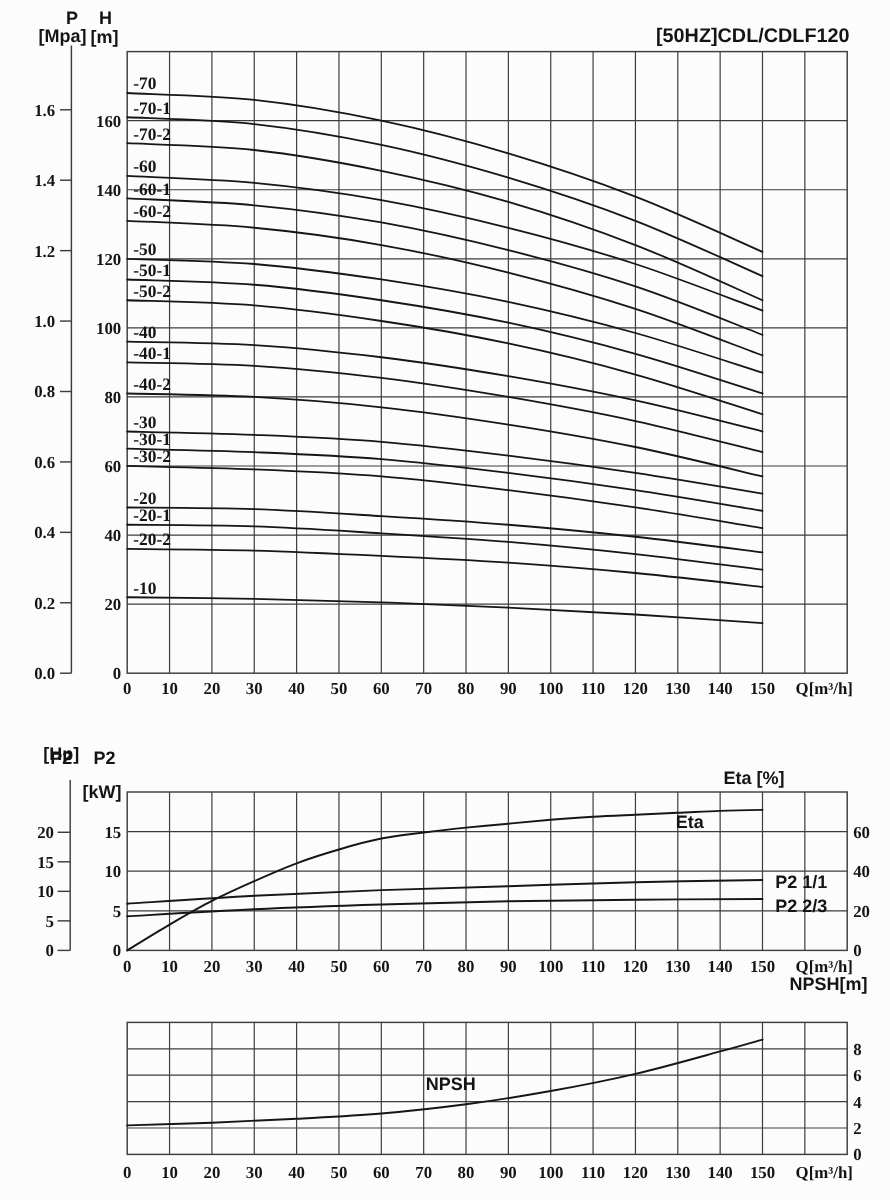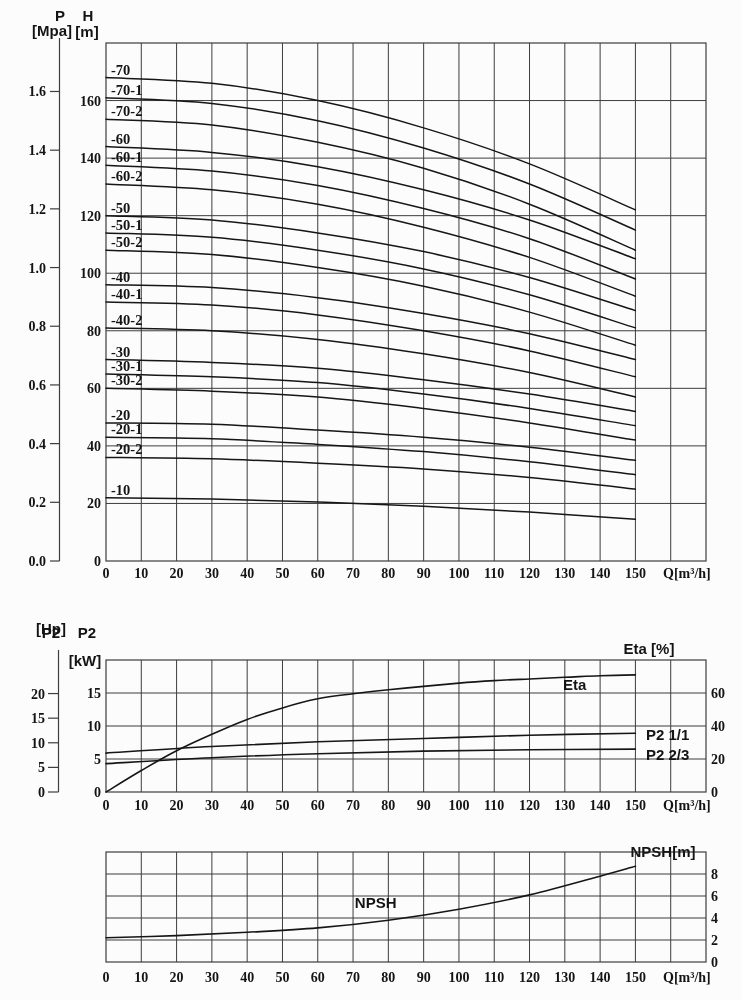--- a/index.html
+++ b/index.html
@@ -234,26 +234,27 @@
         <text x="711" y="967" class="tick" text-anchor="start">0</text>
         <text x="711" y="945" class="tick" text-anchor="start">2</text>
         <text x="711" y="923" class="tick" text-anchor="start">4</text>
         <text x="711" y="901" class="tick" text-anchor="start">6</text>
         <text x="711" y="879" class="tick" text-anchor="start">8</text>
         <path d="M 106.0 937.8 C 117.8 937.4, 153.1 936.5, 176.6 935.6 C 200.1 934.7, 223.6 933.6, 247.2 932.3 C 270.7 931.0, 294.2 929.9, 317.8 927.9 C 341.3 925.9, 364.8 923.3, 388.4 920.2 C 411.9 917.1, 435.4 913.4, 458.9 909.2 C 482.5 905.0, 506.0 900.4, 529.5 894.9 C 553.1 889.4, 582.5 881.0, 600.1 876.2 C 617.8 871.4, 629.5 867.9, 635.4 866.3" fill="none" stroke="#161616" stroke-width="1.6" stroke-linecap="round"></path>
         <text x="354.8235294117647" y="908.1" class="slabel" text-anchor="start">NPSH</text>
       </g>
     </svg>
 
+  <div class="title" style="left:402px;top:21px;width:306px;text-align:right">[50HZ]CDL/CDLF120</div>
 
   <div class="hdr" style="left:49px;top:7px;width:22px">P</div>
   <div class="hdr" style="left:77px;top:7px;width:22px">H</div>
   <div class="hdr" style="left:28px;top:22px;width:48px">[Mpa]</div>
   <div class="hdr" style="left:70px;top:23px;width:34px">[m]</div>
 
   <div class="hdr" style="left:40px;top:624px;width:22px">P2</div>
   <div class="hdr" style="left:76px;top:624px;width:22px">P2</div>
   <div class="hdr" style="left:34px;top:620px;width:34px">[Hp]</div>
   <div class="hdr" style="left:68px;top:652px;width:34px">[kW]</div>
 
-  <div class="hdr" style="left:589px;top:640px;width:120px;text-align:center">Eta [%]</div>
-  <div class="hdr" style="left:603px;top:843px;width:120px;">NPSH[m]</div>
+  <div class="hdr" style="left:603px;top:640px;width:120px;text-align:left">Eta [%]</div>
+  <div class="hdr" style="left:603px;top:812px;width:120px;text-align:right">NPSH[m]</div>
 </div>
 
 </body></html>

